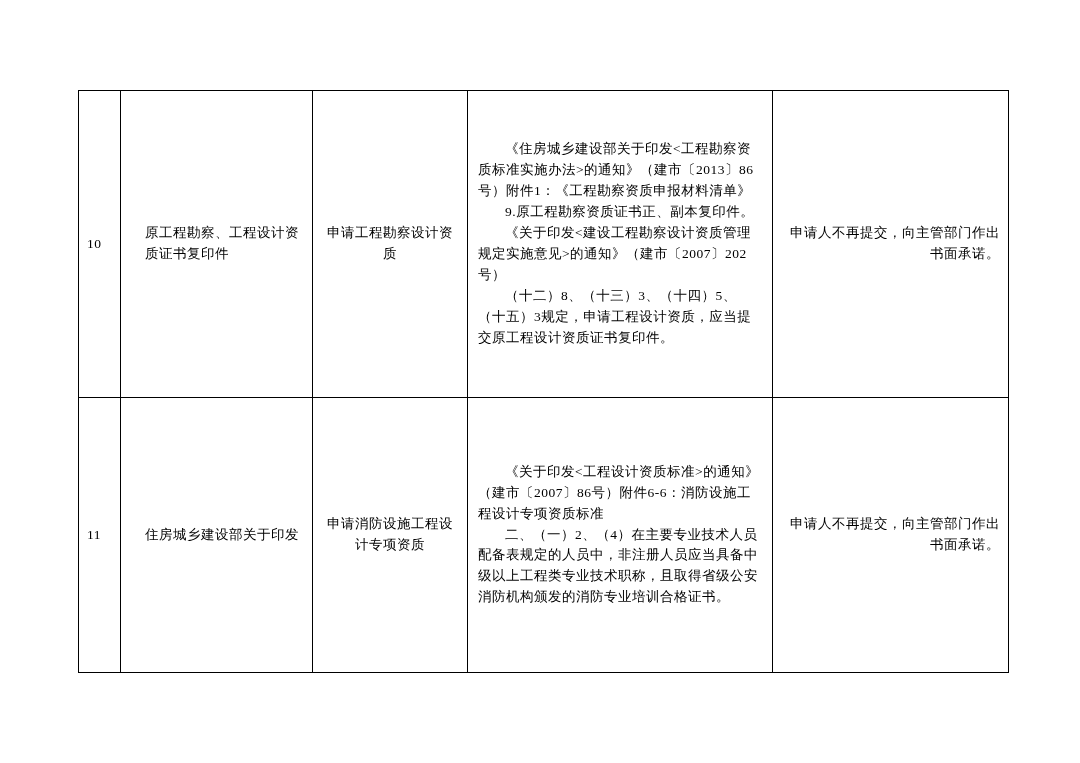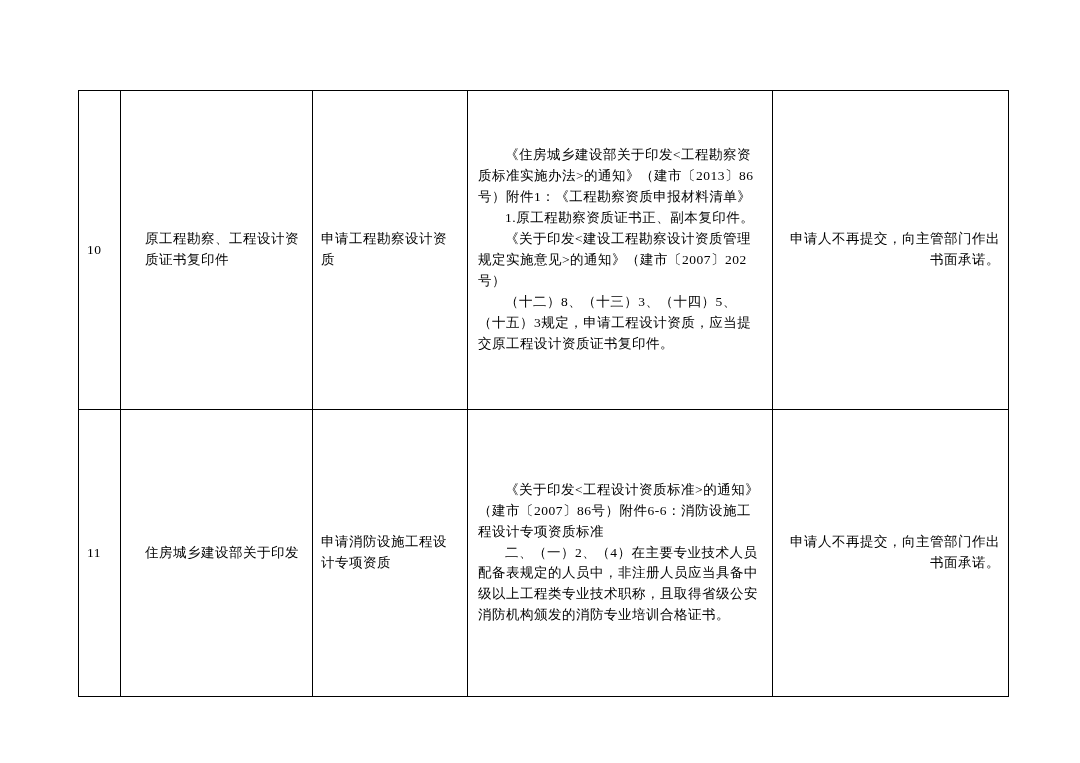--- a/index.html
+++ b/index.html
@@ -44,24 +44,25 @@
 
   td.index-cell {
     vertical-align: middle;
   }
   td.item-cell {
     vertical-align: middle;
     padding-left: 24px;
   }
   td.apply-cell {
     vertical-align: middle;
+    text-align: center;
   }
   td.basis-cell {
     vertical-align: middle;
-    padding: 18px 10px;
+    padding: 12px 10px;
   }
   td.note-cell {
     vertical-align: middle;
     text-align: right;
   }
   .basis-cell p,
   .item-cell p,
   .apply-cell p,
   .note-cell p {
     margin: 0;
@@ -84,21 +85,21 @@
       <col class="c-basis">
       <col class="c-note">
     </colgroup>
     <tbody>
       <tr class="row-10">
         <td class="index-cell">10</td>
         <td class="item-cell">原工程勘察、工程设计资质证书复印件</td>
         <td class="apply-cell">申请工程勘察设计资质</td>
         <td class="basis-cell">
           <p class="indent">《住房城乡建设部关于印发&lt;工程勘察资质标准实施办法&gt;的通知》（建市〔2013〕86号）附件1：《工程勘察资质申报材料清单》</p>
-          <p class="indent">1.原工程勘察资质证书正、副本复印件。</p>
+          <p class="indent">9.原工程勘察资质证书正、副本复印件。</p>
           <p class="indent">《关于印发&lt;建设工程勘察设计资质管理规定实施意见&gt;的通知》（建市〔2007〕202号）</p>
           <p class="indent">（十二）8、（十三）3、（十四）5、（十五）3规定，申请工程设计资质，应当提交原工程设计资质证书复印件。</p>
         </td>
         <td class="note-cell">申请人不再提交，向主管部门作出书面承诺。</td>
       </tr>
       <tr class="row-11">
         <td class="index-cell">11</td>
         <td class="item-cell">住房城乡建设部关于印发</td>
         <td class="apply-cell">申请消防设施工程设计专项资质</td>
         <td class="basis-cell">

